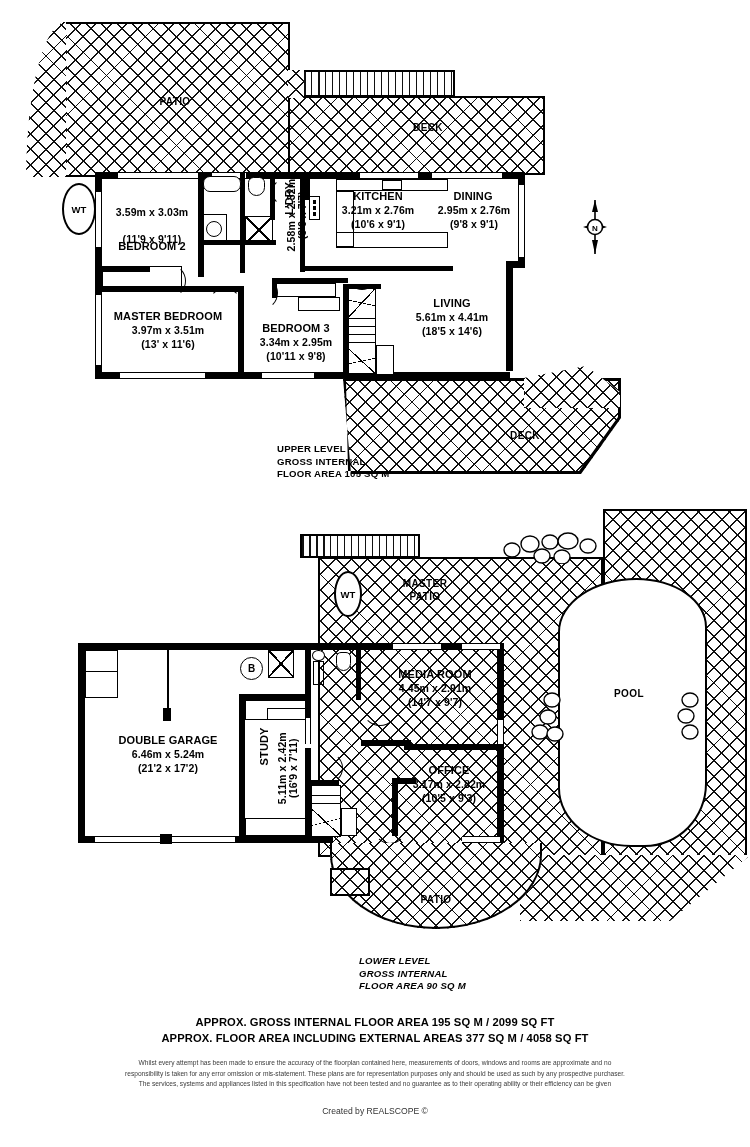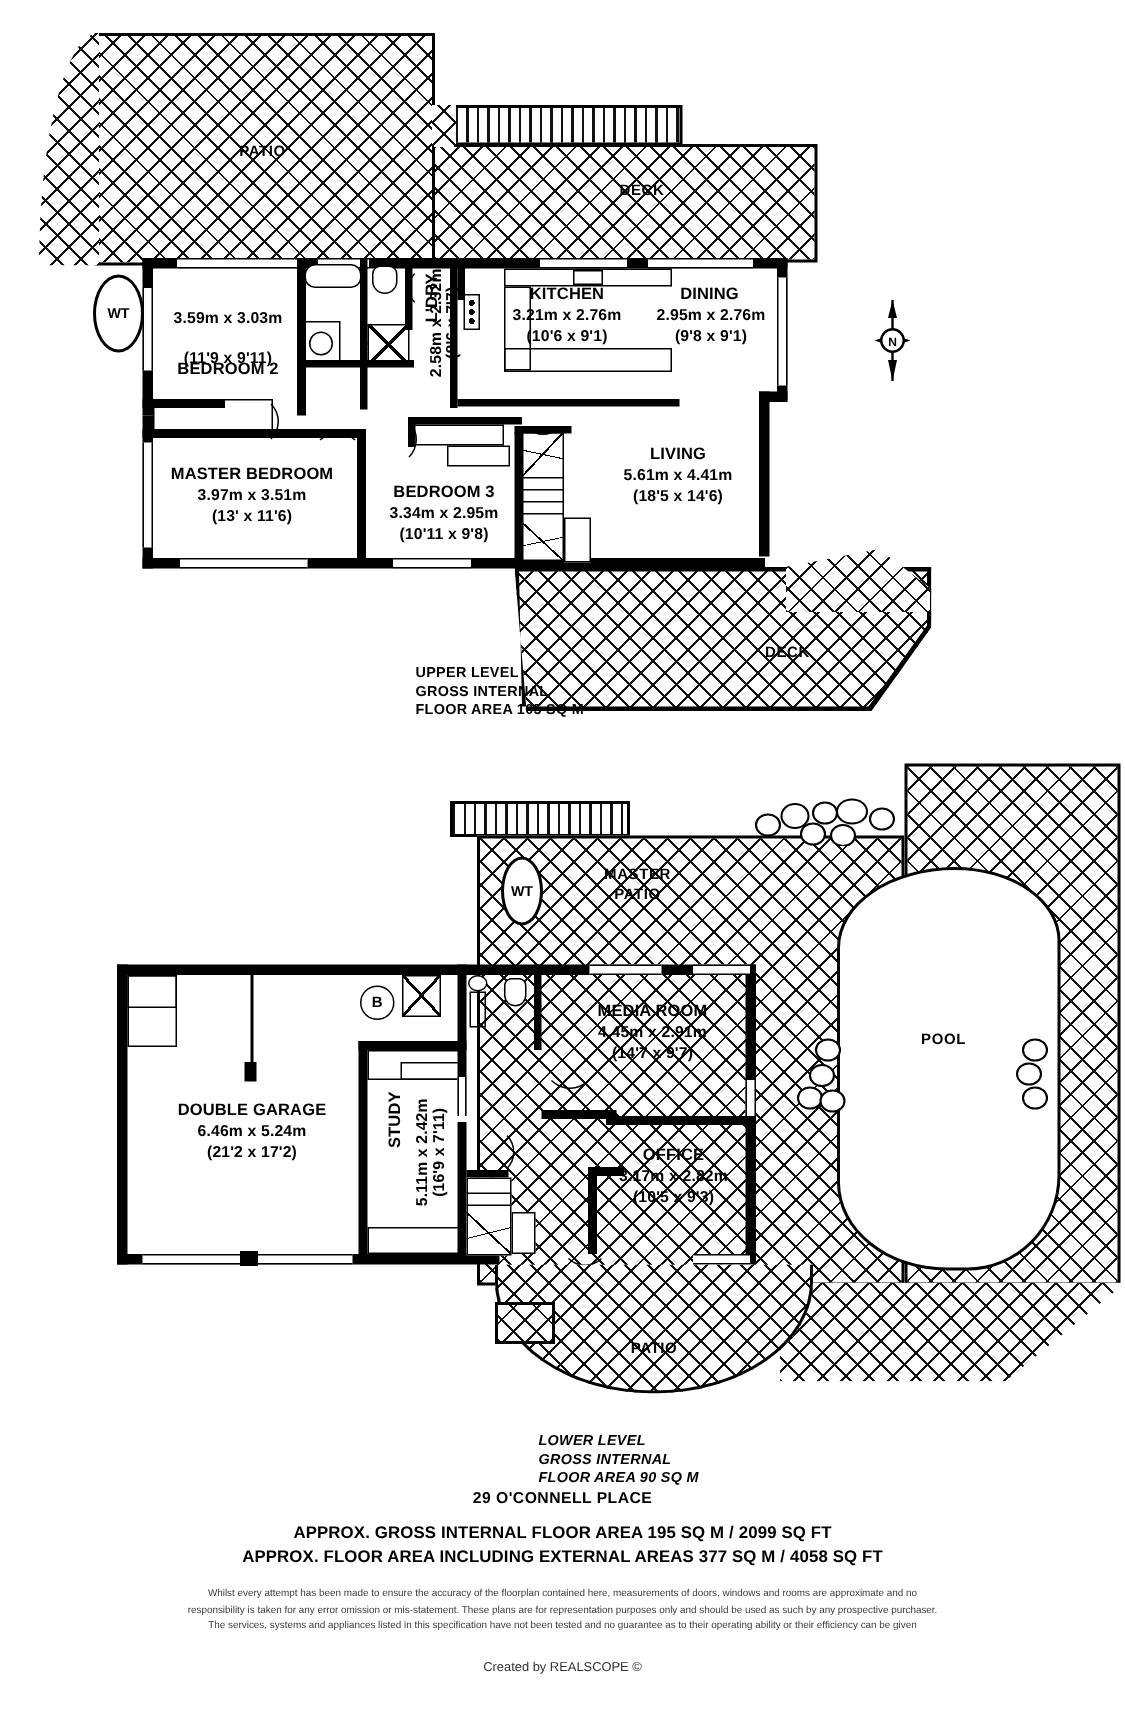--- a/index.html
+++ b/index.html
@@ -361,21 +361,20 @@
 
     <div class="hatch" style="left:330px;top:868px;width:40px;height:28px;"></div>
 
     <div class="note" style="left:359px;top:955px;font-style:italic;">
       <div>LOWER LEVEL</div>
       <div>GROSS INTERNAL</div>
       <div>FLOOR AREA 90 SQ M</div>
     </div>
   </div>
 
-  <div class="addr" style="top:993px;">29 O'CONNELL PLACE</div>
 
   <div class="areas" style="top:1014px;">
     <div>APPROX. GROSS INTERNAL FLOOR AREA 195 SQ M / 2099 SQ FT</div>
     <div>APPROX. FLOOR AREA INCLUDING EXTERNAL AREAS 377 SQ M / 4058 SQ FT</div>
   </div>
 
   <div class="disc" style="top:1058px;">Whilst every attempt has been made to ensure the accuracy of the floorplan contained here, measurements of doors, windows and rooms are approximate and no responsibility is taken for any error omission or mis-statement. These plans are for representation purposes only and should be used as such by any prospective purchaser. The services, systems and appliances listed in this specification have not been tested and no guarantee as to their operating ability or their efficiency can be given</div>
 
   <div class="credit" style="top:1105px;">
     <div>Created by REALSCOPE ©</div>

